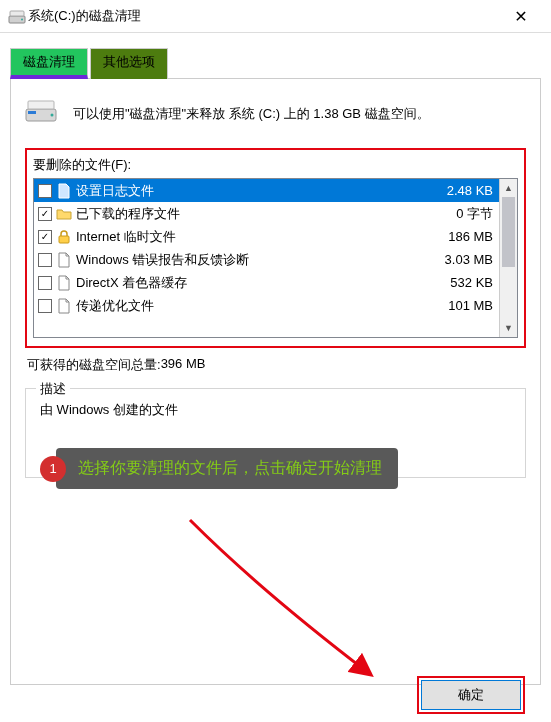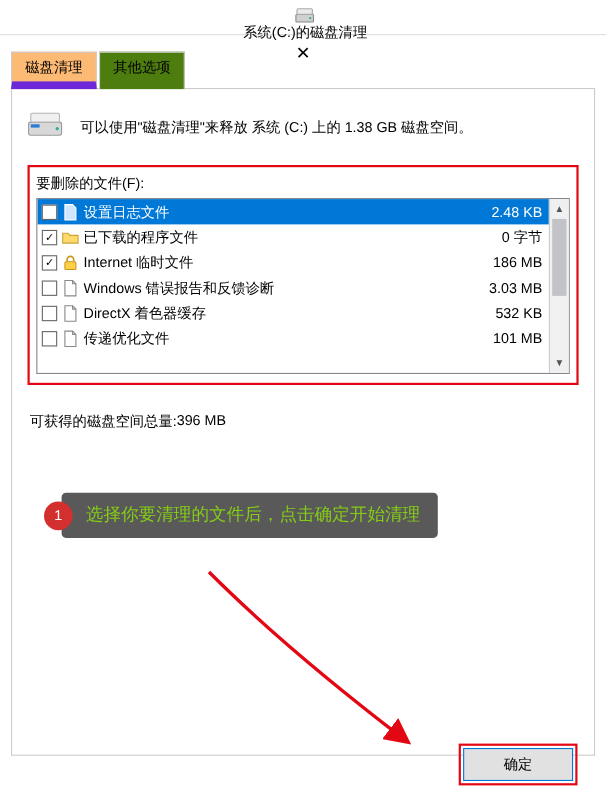--- a/index.html
+++ b/index.html
@@ -1,29 +1,29 @@
 <!DOCTYPE html>
 <html><head>
 <meta charset="utf-8">
 <style>
 * { box-sizing: border-box; margin: 0; padding: 0; }
 body { font-family: "Microsoft YaHei", "Segoe UI", sans-serif; font-size: 13px; background: #fff; width: 551px; height: 722px; position: relative; overflow: hidden; }
-.titlebar { height: 32px; display: flex; align-items: center; padding: 5px 8px; border-bottom: 1px solid #ddd; flex-direction: column; }
+.titlebar { height: 32px; display: flex; align-items: center; padding: 16px 8px; border-bottom: 1px solid #ddd; }
 .titlebar .title { flex: 1; font-size: 13px; color: #000; padding-left: 4px; }
 .titlebar .close { width: 44px; height: 30px; display: flex; align-items: center; justify-content: center; font-size: 16px; color: #000; cursor: pointer; }
 .drive-ico { width: 16px; height: 16px; display: inline-block; }
 .content { padding: 6px 10px 0 10px; }
 .tabs { display: flex; border-bottom: 1px solid #ccc; margin-top: 8px; }
 .tab { padding: 4px 12px; border: 1px solid #ccc; border-bottom: none; background: #fff; margin-right: 2px; position: relative; top: 1px; font-size: 13px; cursor: pointer; }
-.tab.active { background: #fdba74; border-bottom: 7px solid #6d28d9; }
+.tab.active { background: #22c55e; border-bottom: 4px solid #6d28d9; }
 .tab.inactive { background: #4d7c0f; }
 .panel { border: 1px solid #ccc; border-top: none; padding: 18px 14px 14px 14px; height: 606px; position: relative; }
 .info-row { display: flex; align-items: center; gap: 14px; margin-bottom: 18px; }
 .info-text { font-size: 13px; color: #000; }
-.red-group { border: 2px solid #e30613; padding: 6px 6px 8px 6px; margin-bottom: 24px; }
+.red-group { border: 2px solid #e30613; padding: 6px 6px 8px 6px; margin-bottom: 8px; }
 .group-label { font-size: 13px; color: #000; margin-bottom: 4px; }
 .filelist-wrap { border: 1px solid #828790; display: flex; height: 160px; }
 .filelist { flex: 1; overflow: hidden; }
 .row { display: flex; align-items: center; height: 23px; padding: 0 6px 0 4px; gap: 4px; }
 .row.selected { background: #0078d7; color: #fff; }
 .row .cb { width: 14px; height: 14px; border: 1px solid #666; background: #fff; display: inline-flex; align-items: center; justify-content: center; font-size: 10px; color: #000; }
 .row .cb.checked::after { content: "✓"; }
 .row .fname { flex: 1; font-size: 13px; white-space: nowrap; overflow: hidden; }
 .row .fsize { font-size: 13px; white-space: nowrap; }
 .scrollbar { width: 18px; background: #f0f0f0; border-left: 1px solid #ccc; display: flex; flex-direction: column; }
@@ -142,20 +142,24 @@
           <div class="scroll-btn">▼</div>
         </div>
       </div>
     </div>
 
     <div class="total-row">
       <span>可获得的磁盘空间总量:</span>
       <span>396 MB</span>
     </div>
 
+    <div class="desc-group">
+      <span class="desc-legend">描述</span>
+      <div>由 Windows 创建的文件</div>
+    </div>
 
   </div>
 </div>
 
 <div class="callout">
   <div class="badge">1</div>
   <div class="callout-bubble">选择你要清理的文件后，点击确定开始清理</div>
 </div>
 
 <svg class="arrow" width="240" height="200" viewBox="0 0 240 200">

